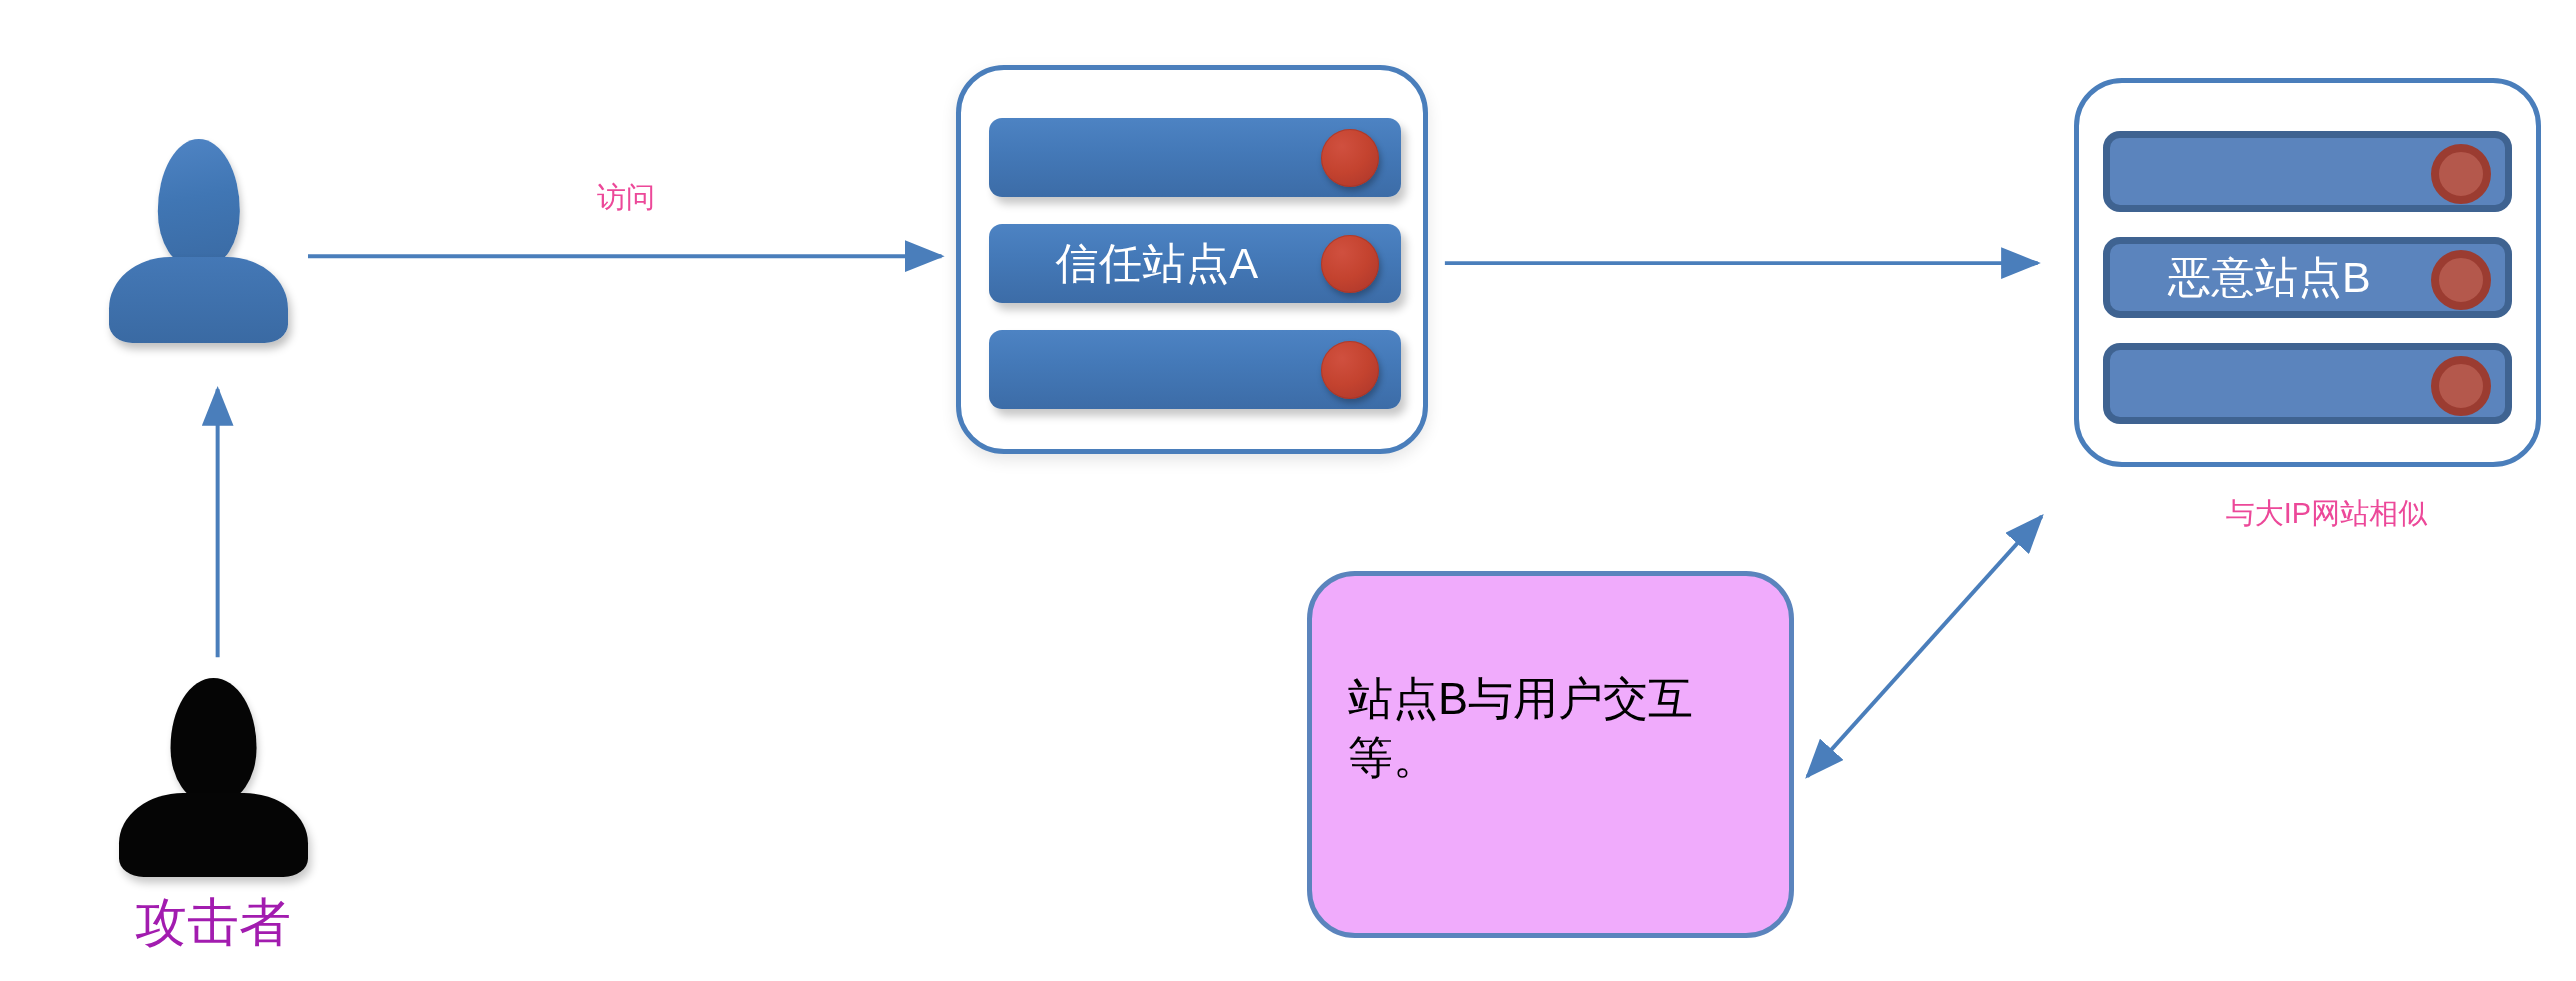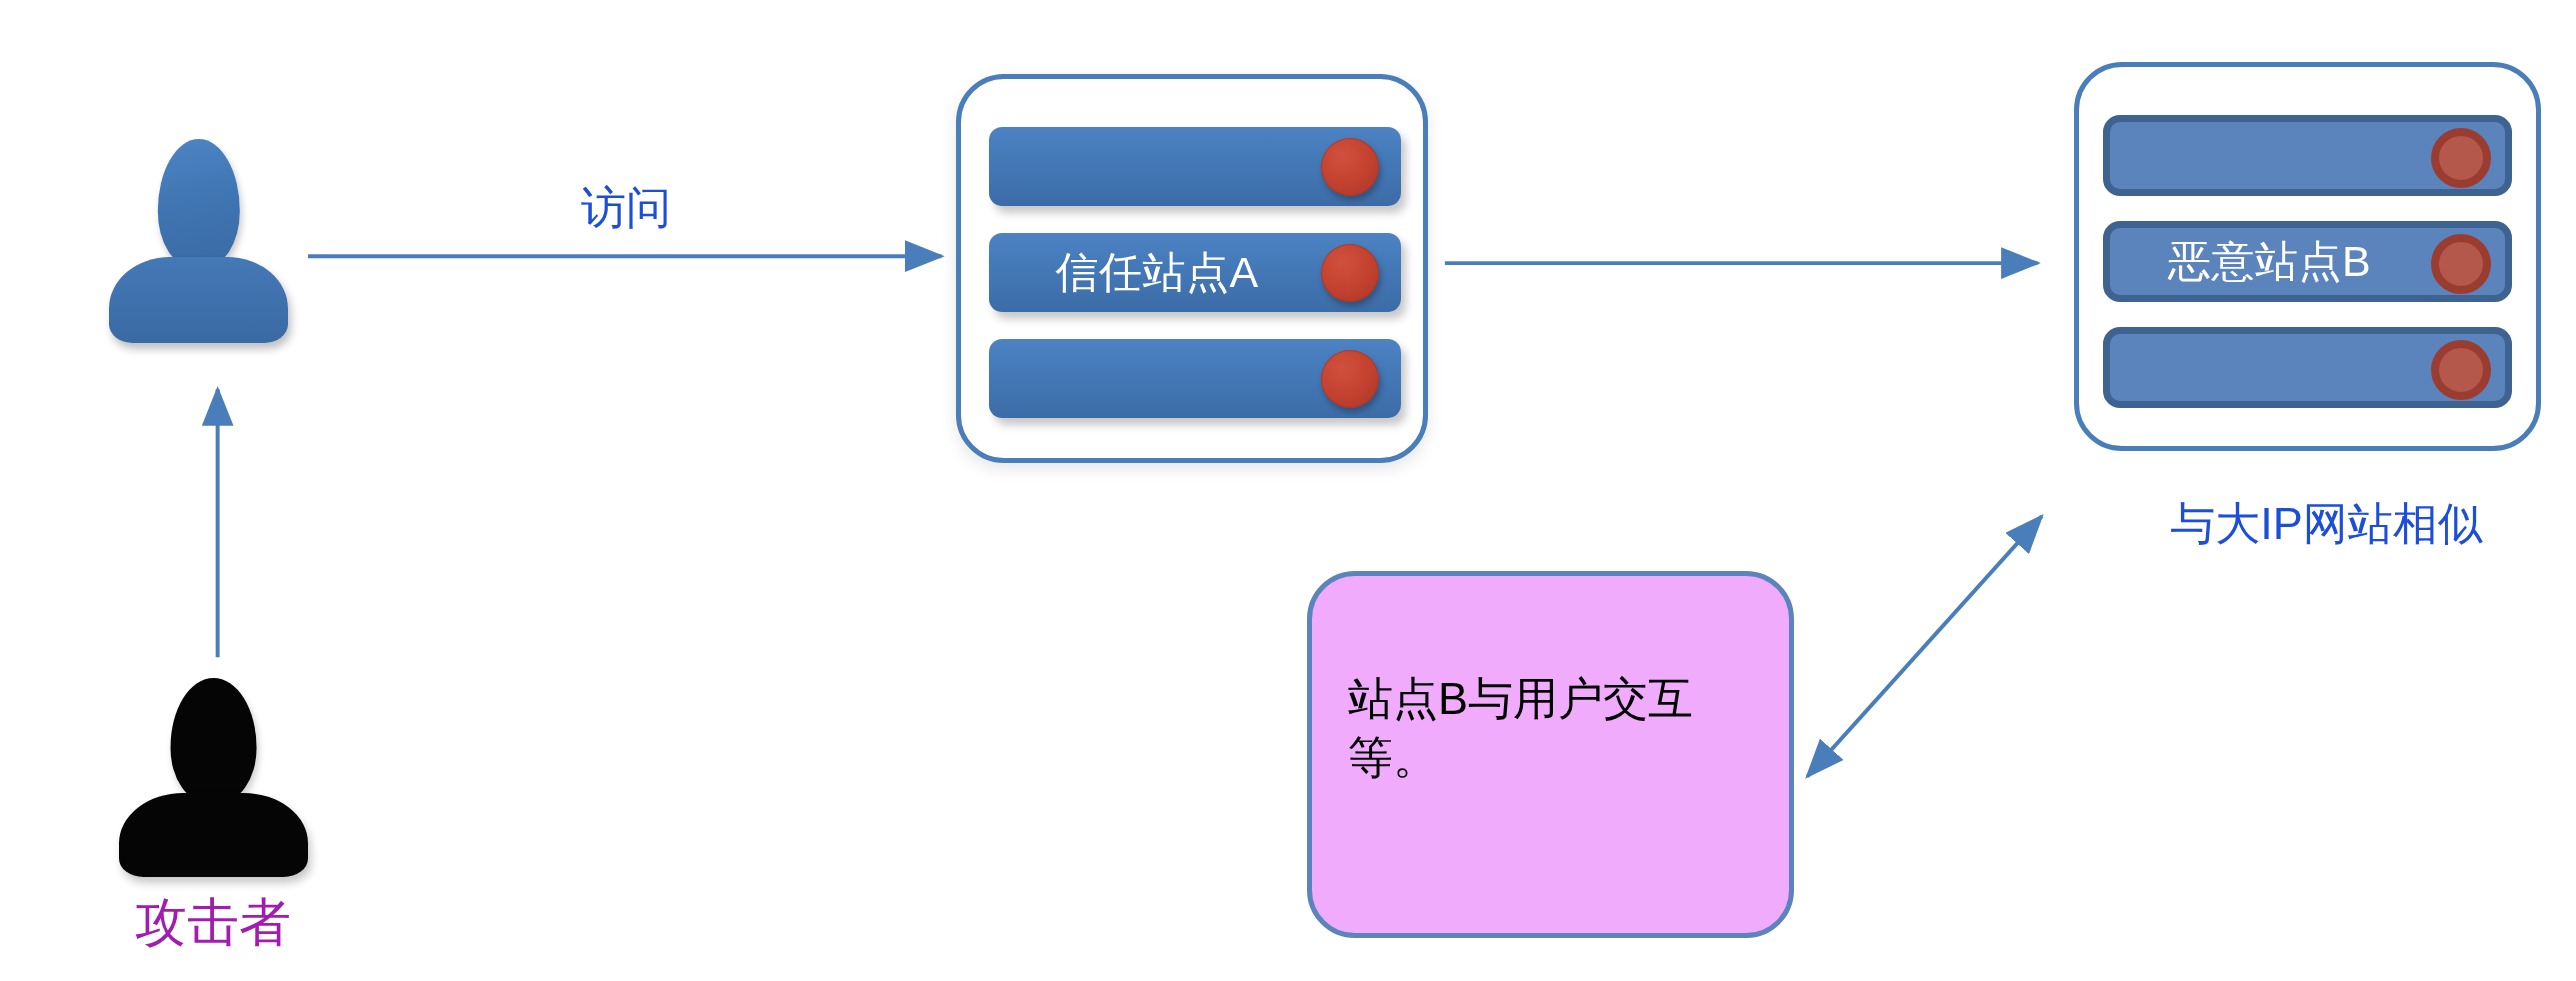--- a/index.html
+++ b/index.html
@@ -120,22 +120,22 @@
     position: absolute;
     color: #000000;
     font-size: 45px;
     line-height: 1.30;
     white-space: pre-line;
   }
 
   
   .label {
     position: absolute;
-    color: #1d4ed8;
-    font-size: 45px;
+    color: #ec4899;
+    font-size: 29px;
     line-height: 1.28;
     white-space: pre-line;
     text-align: center;
   }
   .label.red {
     color: #a21caf;
     font-size: 52px;
   }
 
   
@@ -190,39 +190,39 @@
     <div class="body"></div>
   </div>
 
   <div class="label red" style="left:94px; top:889px; width:238px;">攻击者</div>
 
   <div class="label" style="left:457px; top:179px; width:338px;">访问</div>
 
 
 
 
-  <div class="rack rack-shine" style="left:956px; top:65px; width:472px; height:389px;margin-top:9px;">
+  <div class="rack rack-shine" style="left:956px; top:65px; width:472px; height:389px;">
 
     <div class="rack-bar glossy" style="left:28px; top:48px; width:412px; height:79px;">
       <span class="bar-label"></span>
       <span class="led glossy" style="right:22px; top:11px; width:58px; height:58px;"></span>
     </div>
 
     <div class="rack-bar glossy" style="left:28px; top:154px; width:412px; height:79px;">
       <span class="bar-label">信任站点A</span>
       <span class="led glossy" style="right:22px; top:11px; width:58px; height:58px;"></span>
     </div>
 
     <div class="rack-bar glossy" style="left:28px; top:260px; width:412px; height:79px;">
       <span class="bar-label"></span>
       <span class="led glossy" style="right:22px; top:11px; width:58px; height:58px;"></span>
     </div>
   </div>
 
-  <div class="rack" style="left:2074px; top:62px; width:467px; height:389px; border-color:#4a7ebb;text-decoration:underline;">
+  <div class="rack" style="left:2074px; top:78px; width:467px; height:389px; border-color:#4a7ebb;text-decoration:underline;">
 
     <div class="rack-bar flat" style="left:24px; top:48px; width:409px; height:81px;">
       <span class="bar-label"></span>
       <span class="led flat" style="right:14px; top:6px; width:60px; height:60px;"></span>
     </div>
 
     <div class="rack-bar flat" style="left:24px; top:154px; width:409px; height:81px;">
       <span class="bar-label">恶意站点B</span>
       <span class="led flat" style="right:14px; top:6px; width:60px; height:60px;"></span>
     </div>

